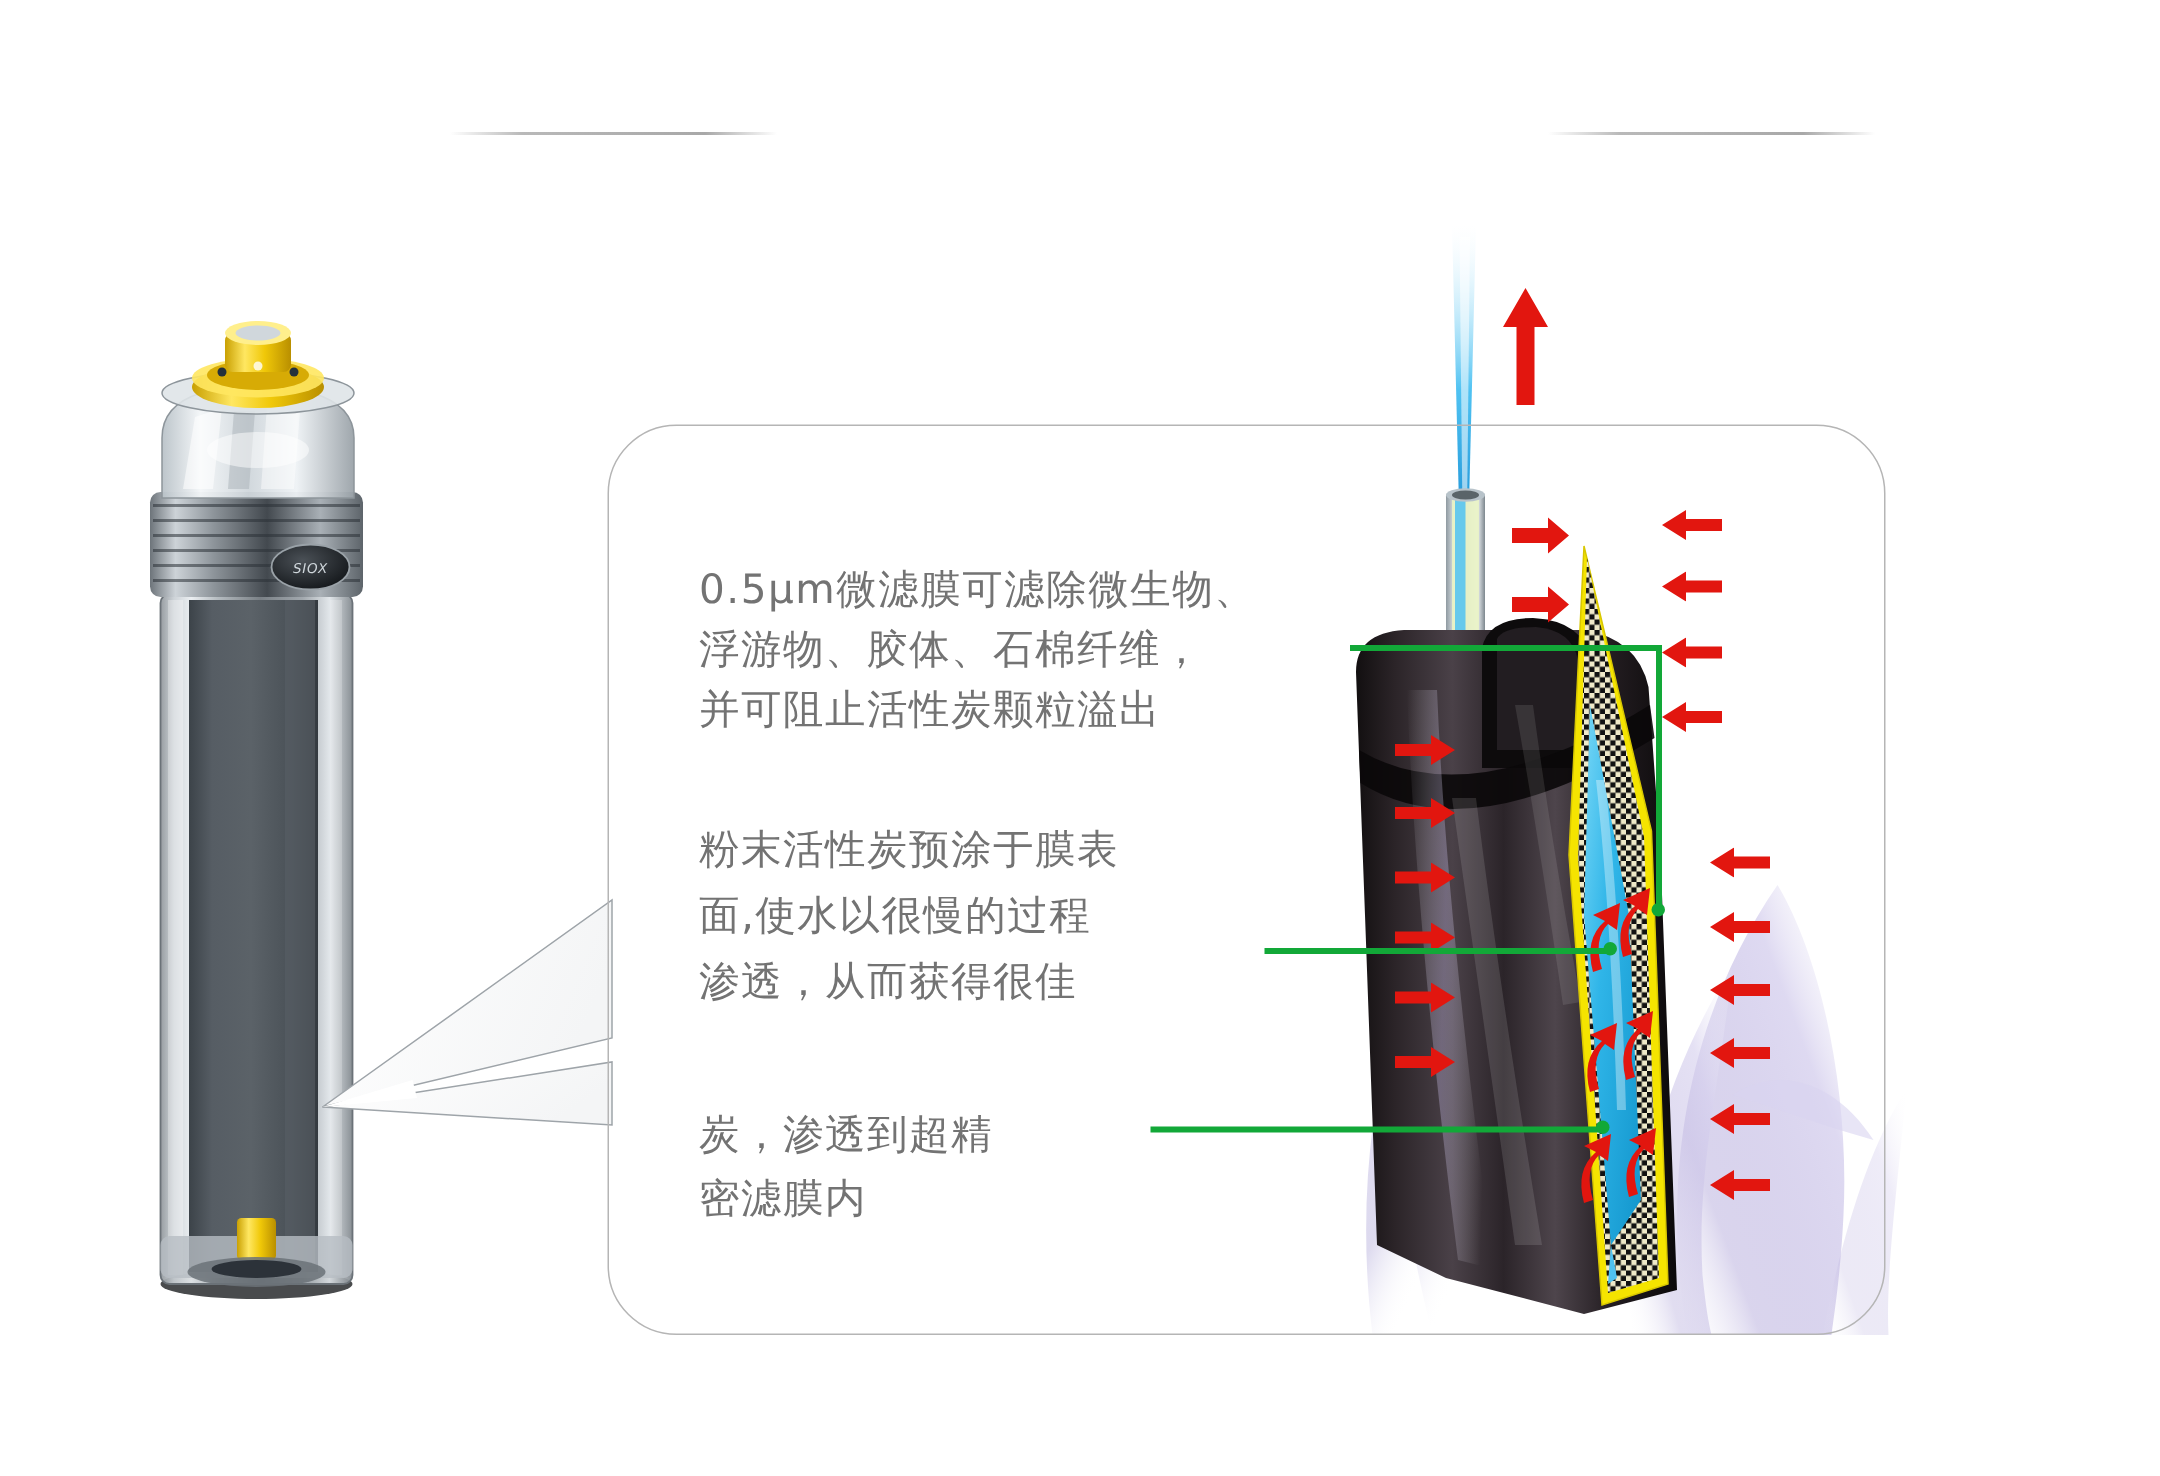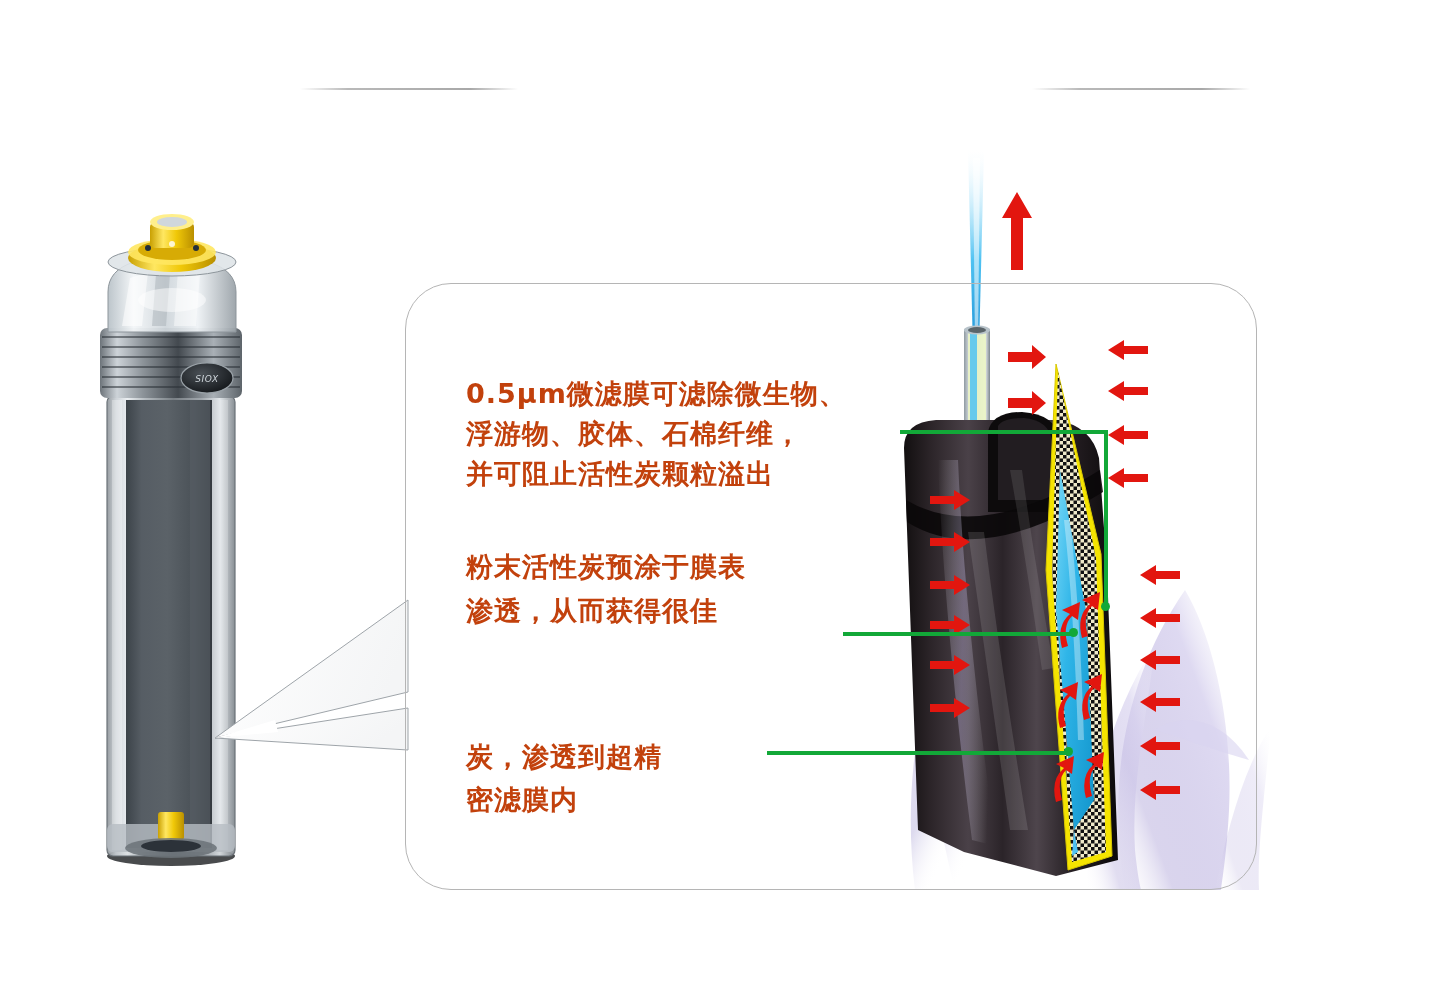--- a/index.html
+++ b/index.html
@@ -17,22 +17,22 @@
   #rule-right{left:1032px;width:218px;}
 
   
   #info-panel{position:absolute;left:405px;top:283px;width:850px;height:605px;
               border:1.6px solid #b5b5b5;border-radius:46px;background:transparent;}
 
   
   #callout-wedge{position:absolute;left:200px;top:580px;width:230px;height:175px;}
 
   
-  .txt{position:absolute;color:#c2410c;letter-spacing:1px;
-       font-family:"DejaVu Sans","Liberation Sans",sans-serif;font-weight:bold;}
+  .txt{position:absolute;color:#737373;letter-spacing:1px;
+       font-family:"DejaVu Sans","Liberation Sans",sans-serif;}
   .txt .ln{display:block;white-space:pre;}
   #txt-1{left:466px;top:374px;font-size:27px;line-height:40px;}
   #txt-2{left:466px;top:545px;font-size:27px;line-height:44px;}
   #txt-3{left:466px;top:735px;font-size:27px;line-height:43px;}
 
   
   .leader{position:absolute;background:#12a838;}
   .leader-dot{position:absolute;width:9px;height:9px;border-radius:50%;background:#12a838;}
 
   
@@ -407,19 +407,20 @@
 <div class="leader-dot" style="left:1064px;top:747px;"></div>
 
 <div class="txt" id="txt-1">
   <span class="ln">0.5μm微滤膜可滤除微生物、</span>
   <span class="ln">浮游物、胶体、石棉纤维，</span>
   <span class="ln">并可阻止活性炭颗粒溢出</span>
 </div>
 
 <div class="txt" id="txt-2">
   <span class="ln">粉末活性炭预涂于膜表</span>
+  <span class="ln">面,使水以很慢的过程</span>
   <span class="ln">渗透，从而获得很佳</span>
 </div>
 
 <div class="txt" id="txt-3">
   <span class="ln">炭，渗透到超精</span>
   <span class="ln">密滤膜内</span>
 </div>
 
 </body></html>

